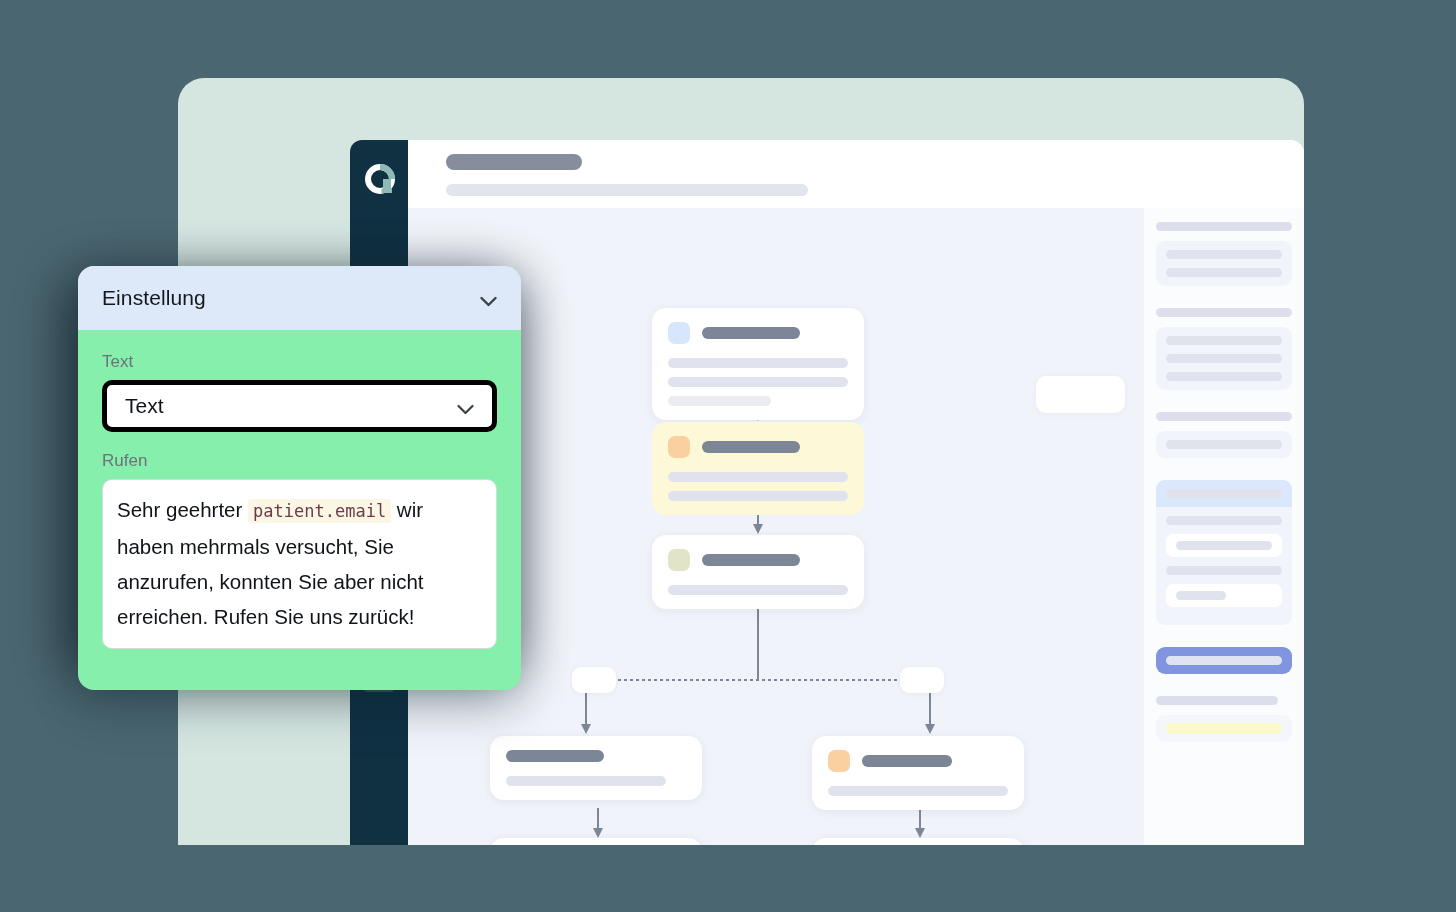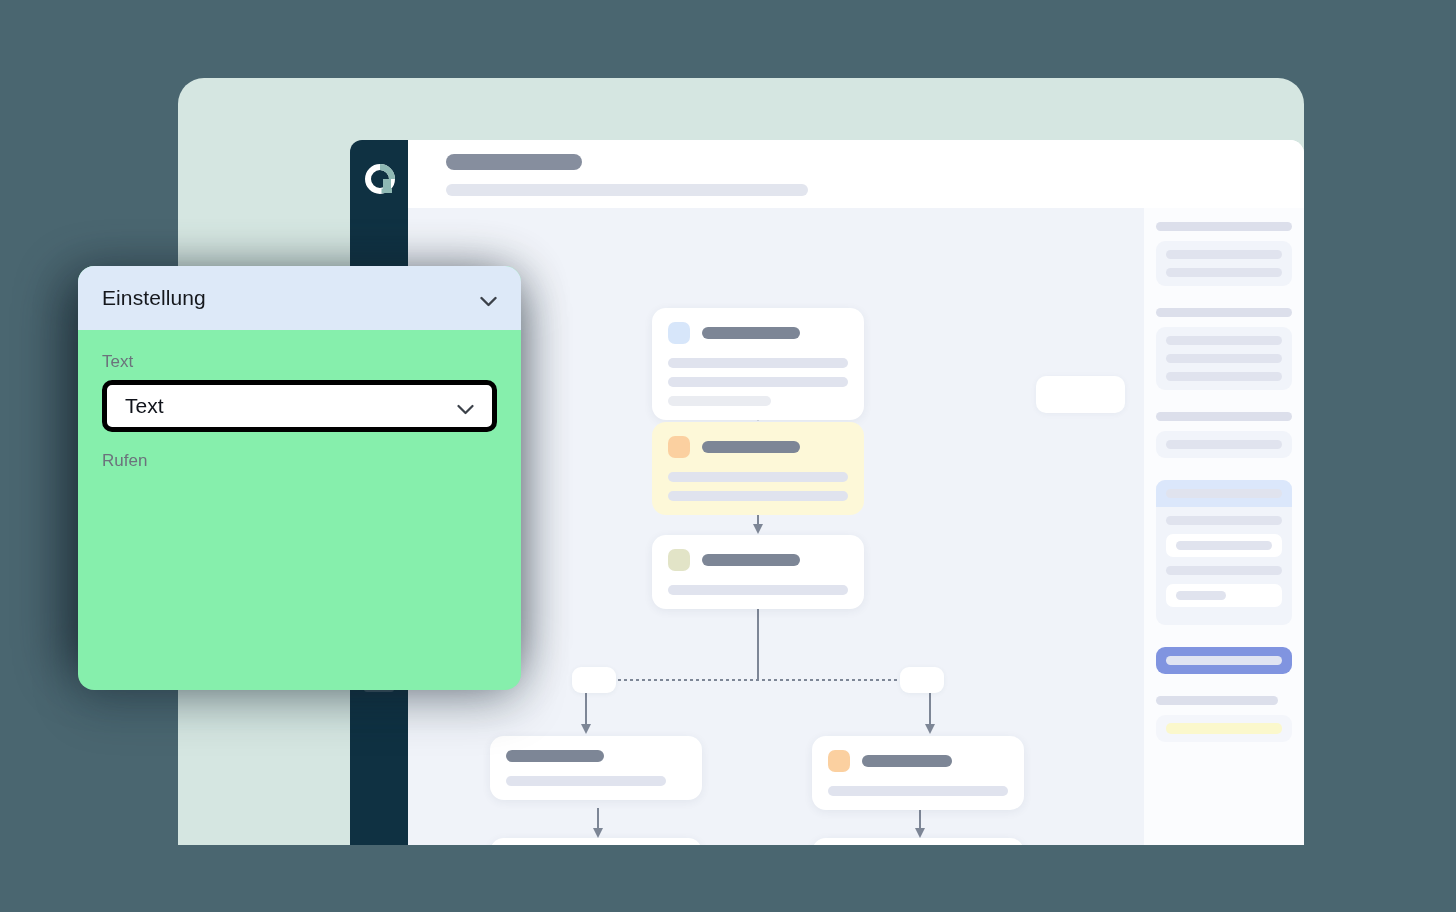--- a/index.html
+++ b/index.html
@@ -494,15 +494,18 @@
       <span class="select-value">Text</span>
       <span class="chev">
         <svg viewBox="0 0 17 11" width="17" height="11">
           <path d="M1.5 2 L8.5 9 L15.5 2" stroke="#3b4149" stroke-width="2.2" fill="none" stroke-linecap="round" stroke-linejoin="round"></path>
         </svg>
       </span>
     </div>
 
     <div class="field-label">Rufen</div>
 
+    <div class="textarea-box">
+      <div class="textarea-text"><span>Sehr geehrter</span> <span class="token">patient.email</span> <span>wir haben mehrmals versucht, Sie anzurufen, konnten Sie aber nicht erreichen. Rufen Sie uns zurück!</span></div>
+    </div>
 
   </div>
 </div>
 
 </body></html>

